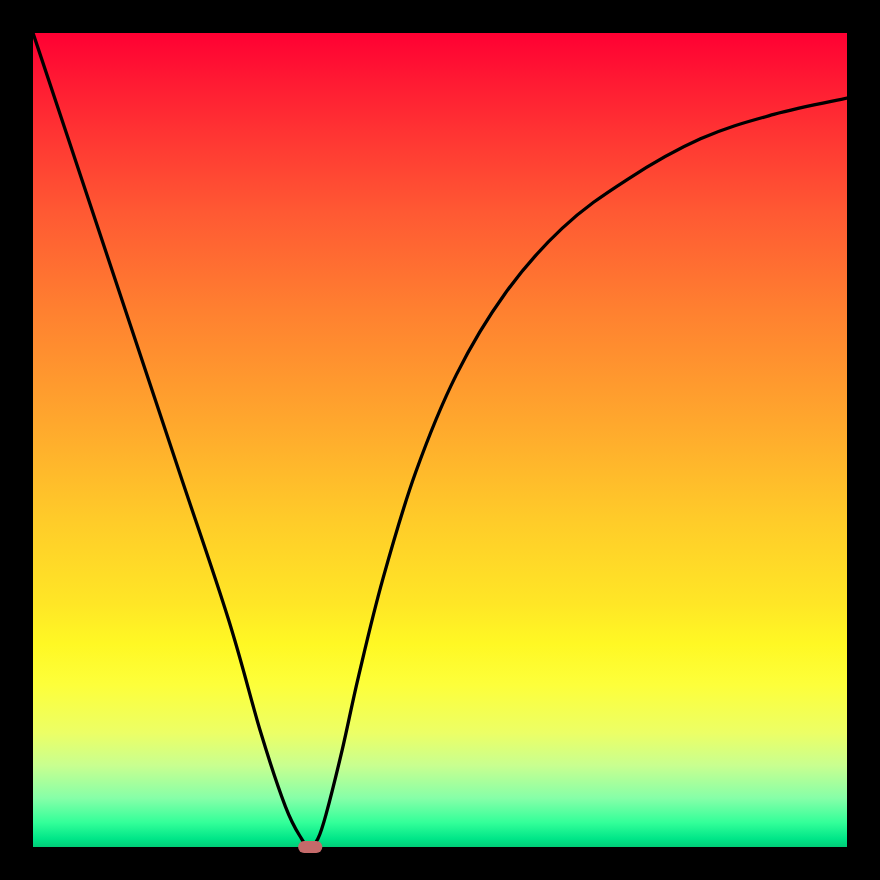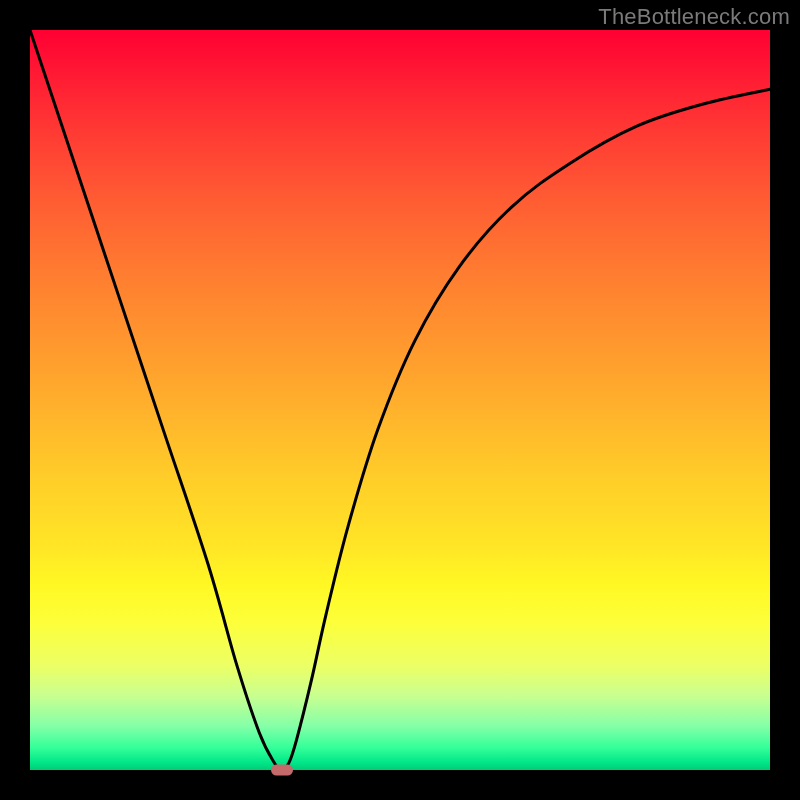--- a/index.html
+++ b/index.html
@@ -68,21 +68,20 @@
     border-radius: 6px;
     background: #c56a6a;
     transform: translate(-50%, -50%);
     z-index: 3;
   }
 </style>
 </head>
 <body>
 
 <div class="frame">
-  <div class="watermark">TheBottleneck.com</div>
 
   <div class="plot-area">
     <svg class="curve" id="curve-svg" viewBox="0 0 740 740" preserveAspectRatio="none">
       <path id="curve-path" fill="none" stroke="#000" stroke-width="3" stroke-linecap="round" d="M 0.00 0.00 C 7.99 23.98, 28.42 85.25, 44.40 133.20 C 60.38 181.15, 72.82 218.45, 88.80 266.40 C 104.78 314.35, 117.22 351.65, 133.20 399.60 C 149.18 447.55, 164.28 490.18, 177.60 532.80 C 190.92 575.42, 197.88 605.76, 207.20 636.40 C 216.52 667.04, 222.74 685.68, 229.40 703.00 C 236.06 720.32, 240.20 725.94, 244.20 732.60 C 248.20 739.26, 248.94 740.00, 251.60 740.00 C 254.26 740.00, 256.34 737.93, 259.00 732.60 C 261.66 727.27, 262.40 725.05, 266.40 710.40 C 270.40 695.75, 275.87 673.84, 281.20 651.20 C 286.53 628.56, 289.34 612.57, 296.00 584.60 C 302.66 556.63, 308.88 529.10, 318.20 495.80 C 327.52 462.50, 335.81 432.90, 347.80 399.60 C 359.79 366.30, 370.15 340.10, 384.80 310.80 C 399.45 281.50, 411.88 260.78, 429.20 236.80 C 446.52 212.82, 461.02 196.25, 481.00 177.60 C 500.98 158.95, 517.56 147.85, 540.20 133.20 C 562.84 118.55, 582.82 106.86, 606.80 96.20 C 630.78 85.54, 649.42 80.66, 673.40 74.00 C 697.38 67.34, 728.01 61.86, 740.00 59.20"></path>
     </svg>
     <div class="marker" id="min-marker" style="left: 251.6px; top: 740px; background: rgb(197, 106, 106);"></div>
   </div>
 </div>
 
 </body></html>

